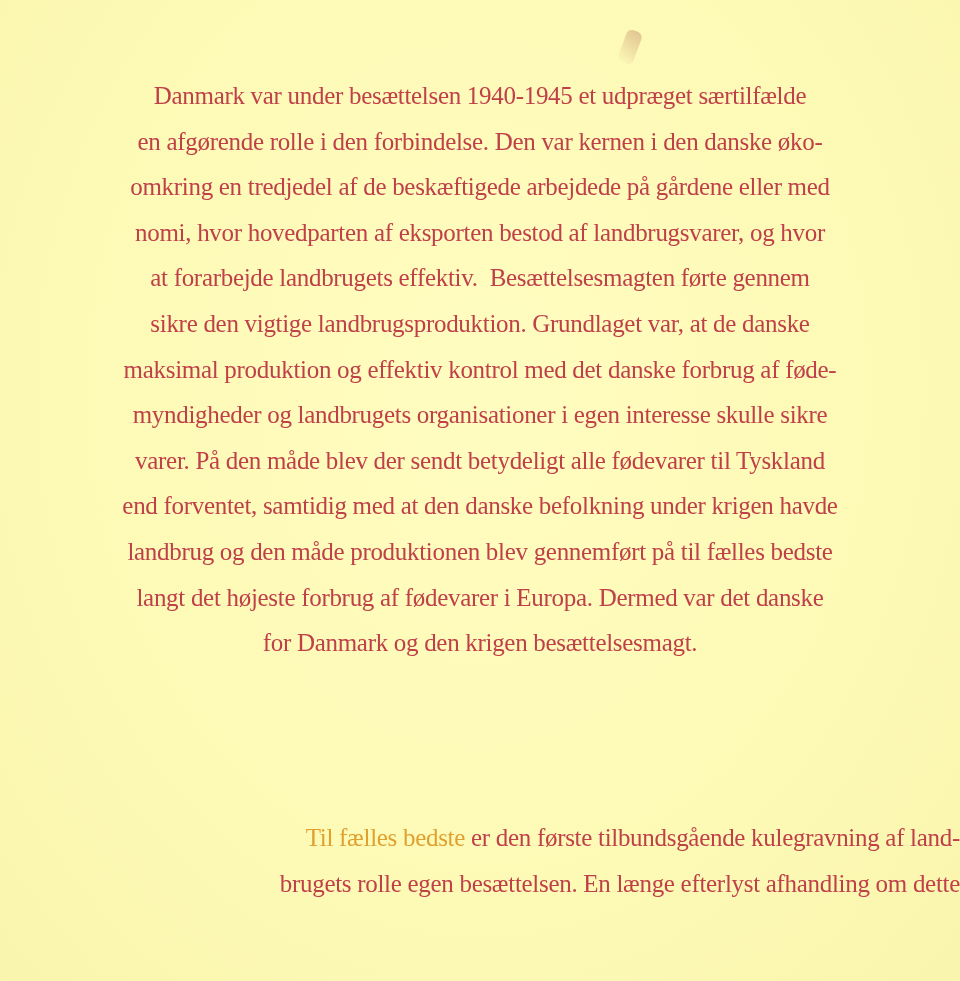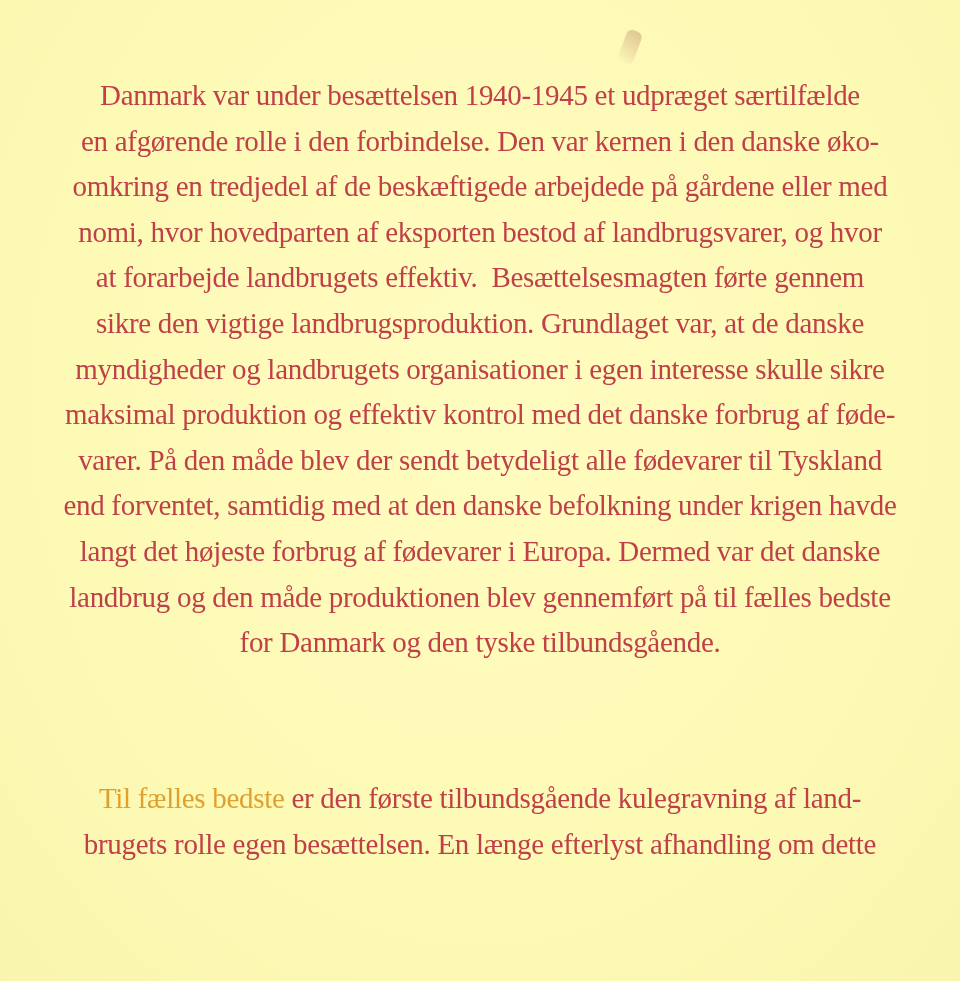--- a/index.html
+++ b/index.html
@@ -31,53 +31,53 @@
       background: linear-gradient(200deg, rgba(200,150,110,0.55), rgba(200,150,110,0.0));
       transform: rotate(20deg);
       border-radius: 6px;
     }
     .lines {
       position: absolute;
       left: 0;
       width: 960px;
       text-align: center;
       color: #c0404a;
-      font-size: 29px;
+      font-size: 25px;
       letter-spacing: -0.3px;
     }
     .line {
       height: 45.6px;
       line-height: 45.6px;
       white-space: pre;
     }
     .block-1 { top: 73px; }
-    .block-2 { top: 776px; }
+    .block-2 { top: 815px; text-align: right; }
     .highlight {
       color: #e0a030;
     }
   </style>
 </head>
 <body>
 
 <div class="page">
   <div class="smudge"></div>
 
   <div class="lines block-1">
     <div class="line">Danmark var under besættelsen 1940-1945 et udpræget særtilfælde</div>
     <div class="line">en afgørende rolle i den forbindelse. Den var kernen i den danske øko-</div>
     <div class="line">omkring en tredjedel af de beskæftigede arbejdede på gårdene eller med</div>
     <div class="line">nomi, hvor hovedparten af eksporten bestod af landbrugsvarer, og hvor</div>
     <div class="line">at forarbejde landbrugets effektiv.  Besættelsesmagten førte gennem</div>
     <div class="line">sikre den vigtige landbrugsproduktion. Grundlaget var, at de danske</div>
+    <div class="line">maksimal produktion og effektiv kontrol med det danske forbrug af føde-</div>
     <div class="line">myndigheder og landbrugets organisationer i egen interesse skulle sikre</div>
-    <div class="line">maksimal produktion og effektiv kontrol med det danske forbrug af føde-</div>
     <div class="line">varer. På den måde blev der sendt betydeligt alle fødevarer til Tyskland</div>
     <div class="line">end forventet, samtidig med at den danske befolkning under krigen havde</div>
+    <div class="line">landbrug og den måde produktionen blev gennemført på til fælles bedste</div>
     <div class="line">langt det højeste forbrug af fødevarer i Europa. Dermed var det danske</div>
-    <div class="line">landbrug og den måde produktionen blev gennemført på til fælles bedste</div>
-    <div class="line">for Danmark og den tyske tilbundsgående.</div>
+    <div class="line">for Danmark og den krigen besættelsesmagt.</div>
   </div>
 
   <div class="lines block-2">
     <div class="line"><span class="highlight">Til fælles bedste</span><span> er den første tilbundsgående kulegravning af land-</span></div>
     <div class="line">brugets rolle egen besættelsen. En længe efterlyst afhandling om dette</div>
   </div>
 </div>
 
 </body></html>

